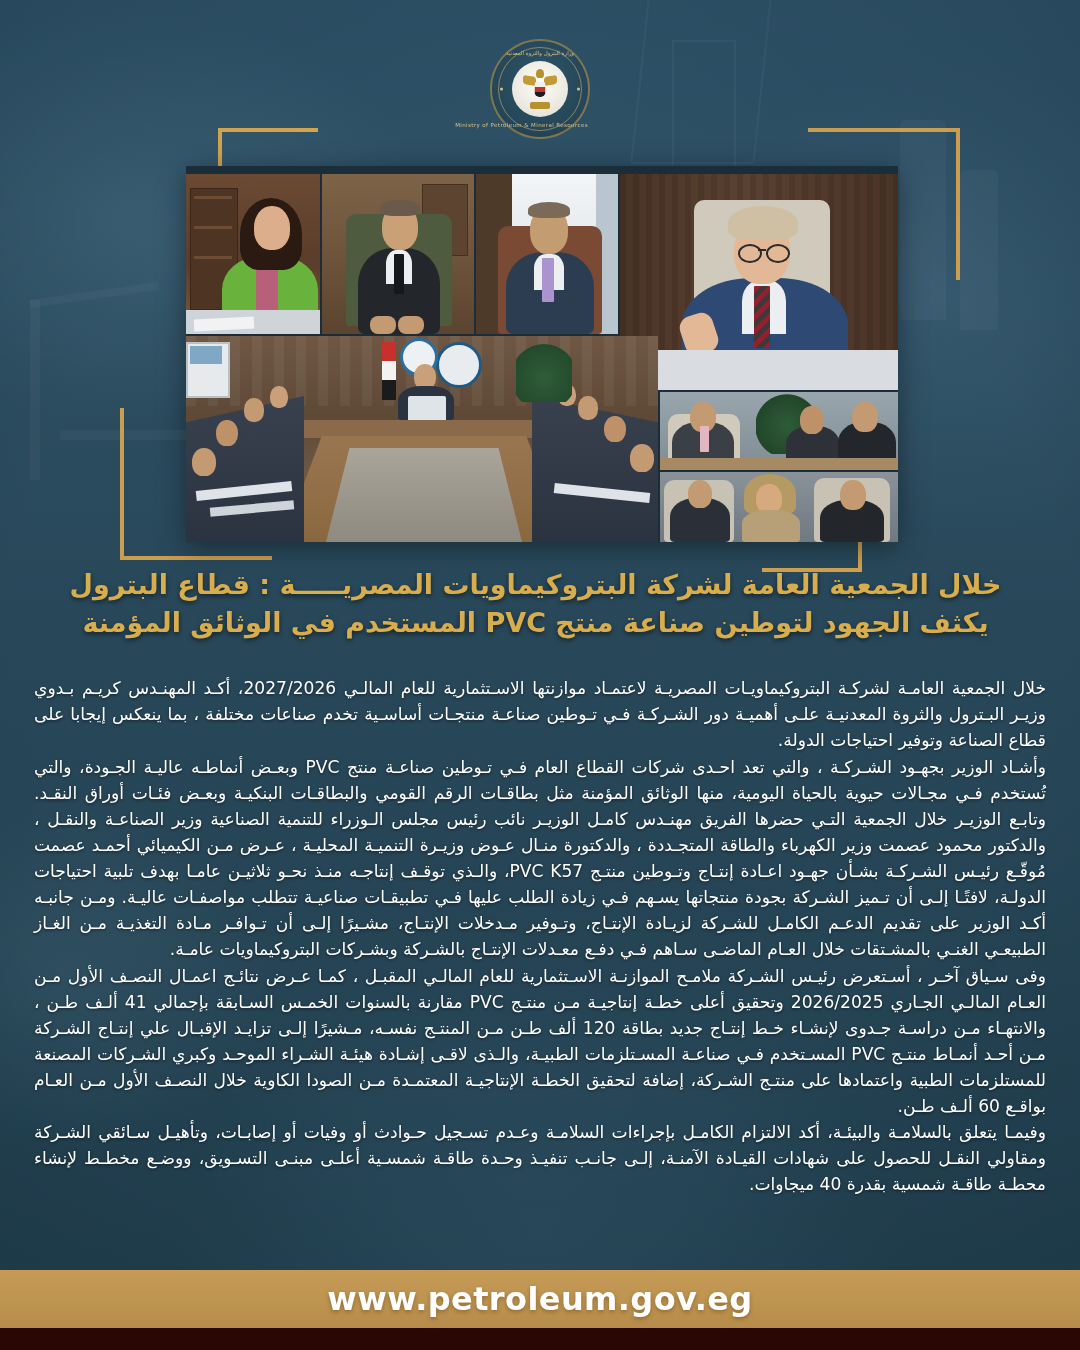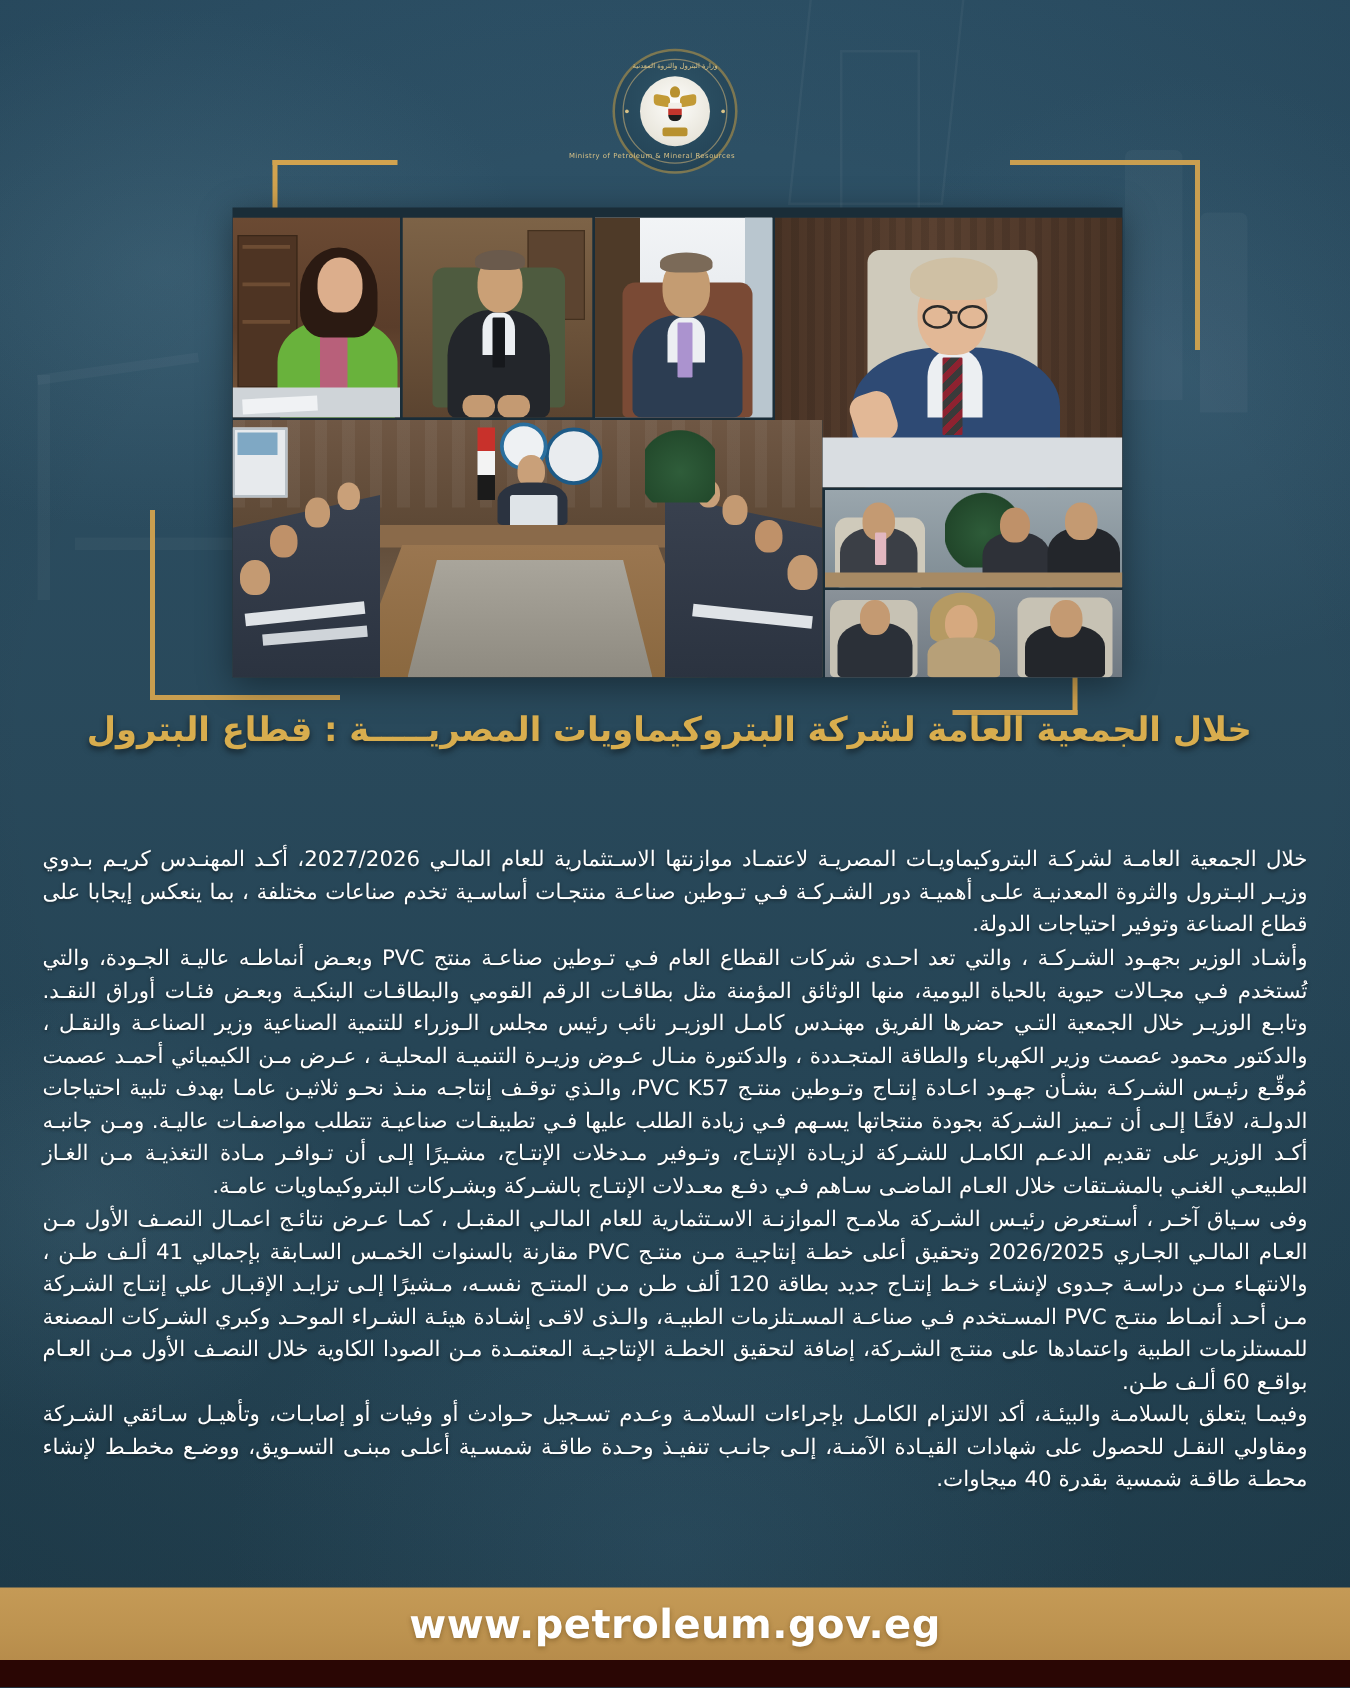--- a/index.html
+++ b/index.html
@@ -287,20 +287,21 @@
     <div class="head" style="left:96px;top:12px;width:26px;height:30px;background:#d6a97f;"></div>
     <div class="torso" style="left:82px;top:38px;width:58px;height:32px;background:#b7a078;"></div>
     <div class="chairb" style="left:154px;top:6px;width:76px;height:64px;background:#c7c2b4;"></div>
     <div class="torso" style="left:160px;top:28px;width:64px;height:42px;background:#23262b;"></div>
     <div class="head" style="left:180px;top:8px;width:26px;height:30px;background:#c49a72;"></div>
   </div>
 </div>
 
 <div class="headline">
   <span>خلال الجمعية العامة لشركة البتروكيماويات المصريـــــة : قطاع البترول</span>
+  <span class="l2">يكثف الجهود لتوطين صناعة منتج PVC المستخدم في الوثائق المؤمنة</span>
 </div>
 
 <div class="body-text">
   <p>خلال الجمعية العامـة لشركـة البتروكيماويـات المصريـة لاعتمـاد موازنتها الاسـتثمارية للعام المالـي 2027/2026، أكـد المهنـدس كريـم بـدوي وزيـر البـترول والثروة المعدنيـة علـى أهميـة دور الشـركـة فـي تـوطين صناعـة منتجـات أساسـية تخدم صناعات مختلفة ، بما ينعكس إيجابا على قطاع الصناعة وتوفير احتياجات الدولة.</p>
   <p>وأشـاد الوزير بجهـود الشـركـة ، والتي تعد احـدى شركات القطاع العام فـي تـوطين صناعـة منتج PVC وبعـض أنماطـه عاليـة الجـودة، والتي تُستخدم فـي مجـالات حيوية بالحياة اليومية، منها الوثائق المؤمنة مثل بطاقـات الرقم القومي والبطاقـات البنكيـة وبعـض فئـات أوراق النقـد. وتابـع الوزيـر خلال الجمعية التـي حضرها الفريق مهنـدس كامـل الوزيـر نائب رئيس مجلس الـوزراء للتنمية الصناعية وزير الصناعـة والنقـل ، والدكتور محمود عصمت وزير الكهرباء والطاقة المتجـددة ، والدكتورة منـال عـوض وزيـرة التنميـة المحليـة ، عـرض مـن الكيميائي أحمـد عصمت مُوقّـع رئيـس الشـركـة بشـأن جهـود اعـادة إنتـاج وتـوطين منتـج PVC K57، والـذي توقـف إنتاجـه منـذ نحـو ثلاثيـن عامـا بهدف تلبية احتياجات الدولـة، لافتًـا إلـى أن تـميز الشـركة بجودة منتجاتها يسـهم فـي زيادة الطلب عليها فـي تطبيقـات صناعيـة تتطلب مواصفـات عاليـة. ومـن جانبـه أكـد الوزير على تقديم الدعـم الكامـل للشـركة لزيـادة الإنتـاج، وتـوفير مـدخلات الإنتـاج، مشـيرًا إلـى أن تـوافـر مـادة التغذيـة مـن الغـاز الطبيعـي الغنـي بالمشـتقات خلال العـام الماضـى سـاهم فـي دفـع معـدلات الإنتـاج بالشـركة وبشـركات البتروكيماويات عامـة.</p>
   <p>وفى سـياق آخـر ، أسـتعرض رئيـس الشـركة ملامـح الموازنـة الاسـتثمارية للعام المالـي المقبـل ، كمـا عـرض نتائـج اعمـال النصـف الأول مـن العـام المالـي الجـاري 2026/2025 وتحقيق أعلى خطـة إنتاجيـة مـن منتـج PVC مقارنة بالسنوات الخمـس السـابقة بإجمالي 41 ألـف طـن ، والانتهـاء مـن دراسـة جـدوى لإنشـاء خـط إنتـاج جديد بطاقة 120 ألف طـن مـن المنتـج نفسـه، مـشيرًا إلـى تزايـد الإقبـال علي إنتـاج الشـركة مـن أحـد أنمـاط منتـج PVC المسـتخدم فـي صناعـة المسـتلزمات الطبيـة، والـذى لاقـى إشـادة هيئـة الشـراء الموحـد وكبري الشـركات المصنعة للمستلزمات الطبية واعتمادها على منتـج الشـركة، إضافة لتحقيق الخطـة الإنتاجيـة المعتمـدة مـن الصودا الكاوية خلال النصـف الأول مـن العـام بواقـع 60 ألـف طـن.</p>
   <p>وفيمـا يتعلق بالسلامـة والبيئـة، أكد الالتزام الكامـل بإجراءات السلامـة وعـدم تسـجيل حـوادث أو وفيات أو إصابـات، وتأهيـل سـائقي الشـركة ومقاولي النقـل للحصول على شهادات القيـادة الآمنـة، إلـى جانـب تنفيـذ وحـدة طاقـة شمسـية أعلـى مبنـى التسـويق، ووضـع مخطـط لإنشاء محطـة طاقـة شمسية بقدرة 40 ميجاوات.</p>
 </div>
 
 <div class="footer">

